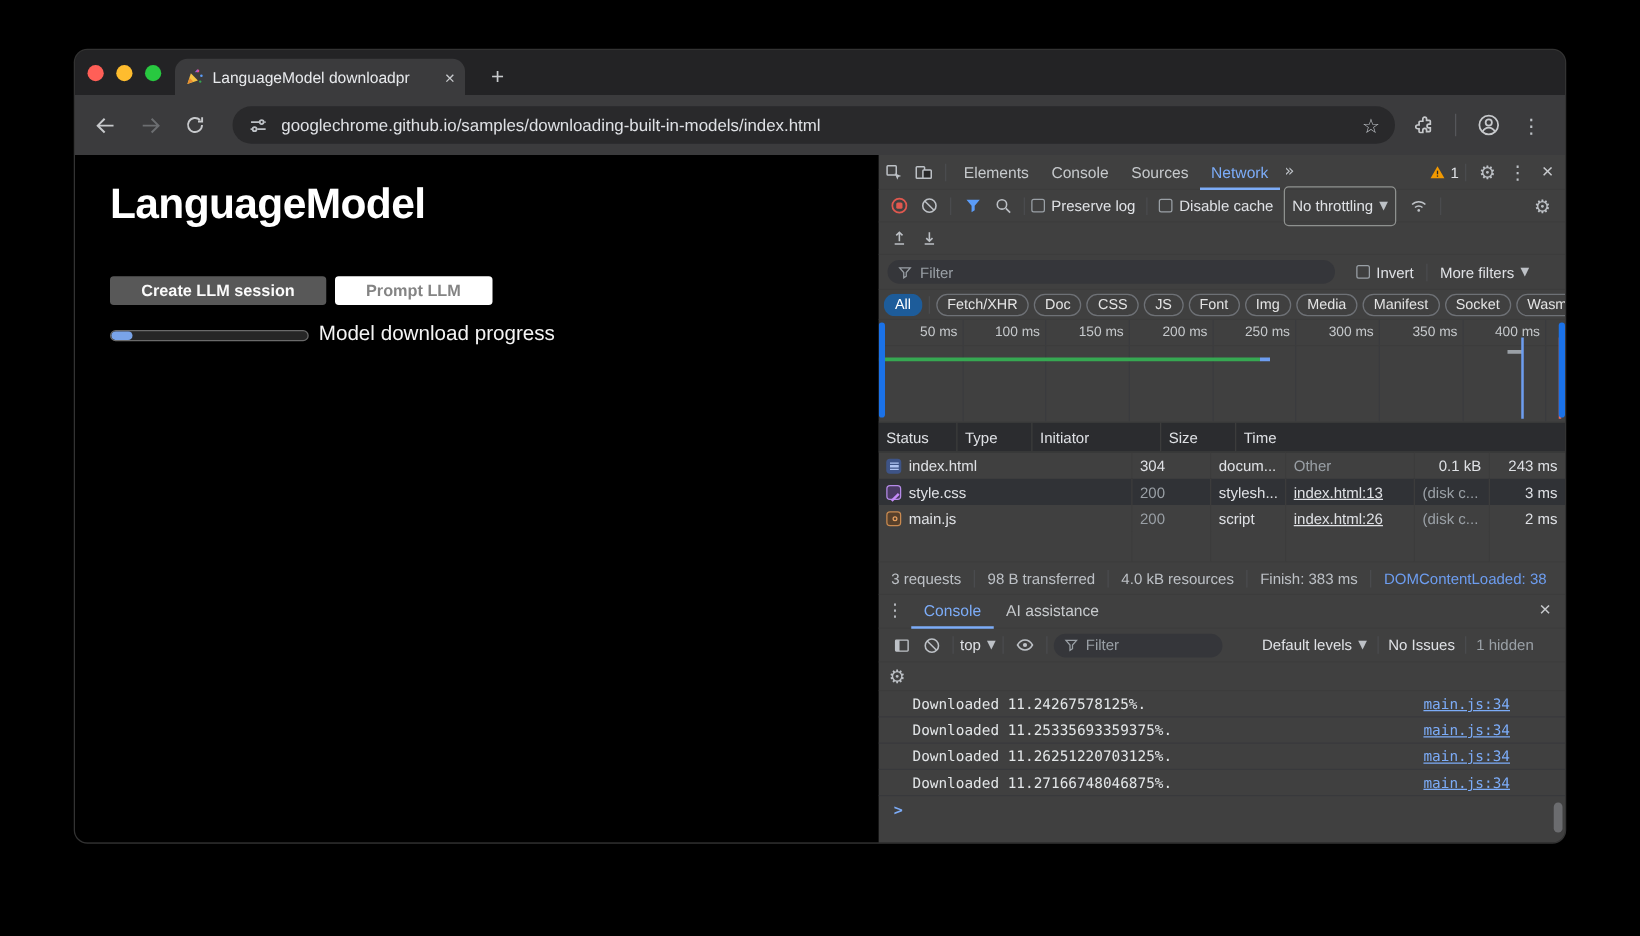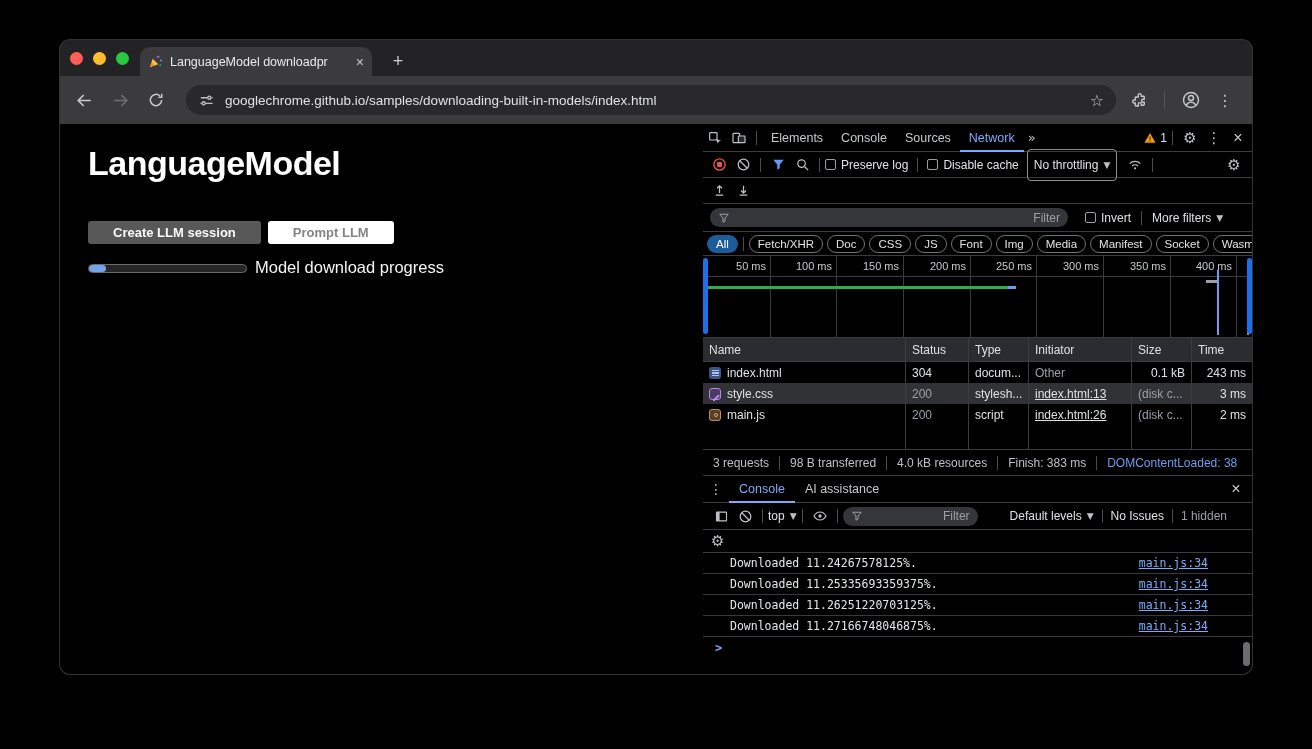--- a/index.html
+++ b/index.html
@@ -28,21 +28,21 @@
   .urlpill { width:930px; height:30px; background:#29292B; border-radius:15px; display:flex;
              align-items:center; padding:0 12px; margin-left:6px; }
   .url-text { font-size:13.5px; color:#DFE1E5; margin-left:10px; white-space:nowrap; }
   .pill-star { margin-left:auto; color:#C8CACD; font-size:17px; }
   .tb-right { display:flex; align-items:center; margin-left:14px; gap:16px; }
   .vdiv { width:1px; height:18px; background:#55565A; }
 
   
   .main { display:flex; height:550px; }
   .page { width:643px; background:#000; position:relative; }
-  .devtools { width:549px; background:#000000; font-size:12px; display:flex; flex-direction:column; position:relative; }
+  .devtools { width:549px; background:#404040; font-size:12px; display:flex; flex-direction:column; position:relative; }
 
   
   .h1 { position:absolute; left:28px; top:20px; font-size:34px; font-weight:700; color:#FFF; letter-spacing:-0.5px; }
   .btnrow { position:absolute; left:28px; top:97px; display:flex; gap:7px; }
   .pbtn { height:23px; padding:0 25px; border:none; border-radius:3px; font-family:inherit;
           font-size:13px; font-weight:600; }
   .pbtn.on  { background:#585858; color:#FAFAFA; }
   .pbtn.off { background:#ffffff; color:#848484; }
   .ptrack { position:absolute; left:28px; top:140px; width:159px; height:9px; border-radius:5px;
             background:#262626; border:1px solid #6A6A6A; overflow:hidden; }
@@ -64,21 +64,21 @@
   .warnbadge { display:flex; align-items:center; gap:3px; color:#DFE1E5; font-size:12px; }
 
   .net-toolbar { height:26px; padding:0 4px; }
   .throttle { height:32px; border:1px solid #8E918F; border-radius:4px; padding:0 6px; display:flex;
               align-items:center; margin-left:8px; color:#DFE1E5; }
   .har-row { height:26px; padding:0 4px; }
 
   .filter-row { height:28px; padding:0 7px; }
   .fpill { height:19px; background:#35363A; border-radius:10px; display:flex; align-items:center; padding:0 8px; }
   .fpill input { background:transparent; border:none; outline:none; color:#DFE1E5; font-size:12px;
-                 font-family:inherit; width:100%;text-align:right; }
+                 font-family:inherit; width:100%; }
   .fpill input::placeholder { color:#9AA0A6; }
 
   .chips-row { height:24px; padding:0 4px; gap:4px; }
   .chip { height:18px; padding:0 8px; border:1px solid #6E7176; border-radius:10px; display:flex;
           align-items:center; font-size:11.5px; color:#E3E3E3; white-space:nowrap; }
   .chip.sel { background:var(--chip-selected); border-color:transparent; color:#FFF; }
 
   .overview { height:82px; border-bottom:1px solid #3C3C3C; position:relative; overflow:hidden; flex-shrink:0; }
   .gl { position:absolute; top:0; bottom:0; width:1px; background:#3A3B3E; }
   .tick { position:absolute; top:4px; font-size:11px; color:#C6C9CC; width:56px; text-align:right; }
@@ -350,21 +350,20 @@
           <div class="actbar" style="width:305px"></div>
           <div class="acttip" style="left:305px;width:8px"></div>
           <div class="graydash" style="left:503px;top:24px;width:12px;height:3px"></div>
           <div class="vmark" style="left:514px;background:var(--dcl-blue)"></div>
           <div class="vmark" style="left:544px;background:var(--load-red)"></div>
           <div class="handle" style="left:0"></div>
           <div class="handle" style="right:0"></div>
         </div>
 
         <div class="thead">
-          <span class="tc c-name">Name</span>
           <span class="tc c-status">Status</span>
           <span class="tc c-type">Type</span>
           <span class="tc c-init">Initiator</span>
           <span class="tc c-size">Size</span>
           <span class="tc c-time">Time</span>
         </div>
         <div class="tbody">
           <div class="trow">
             <span class="tc c-name">
                 <span class="fic fic-doc">

